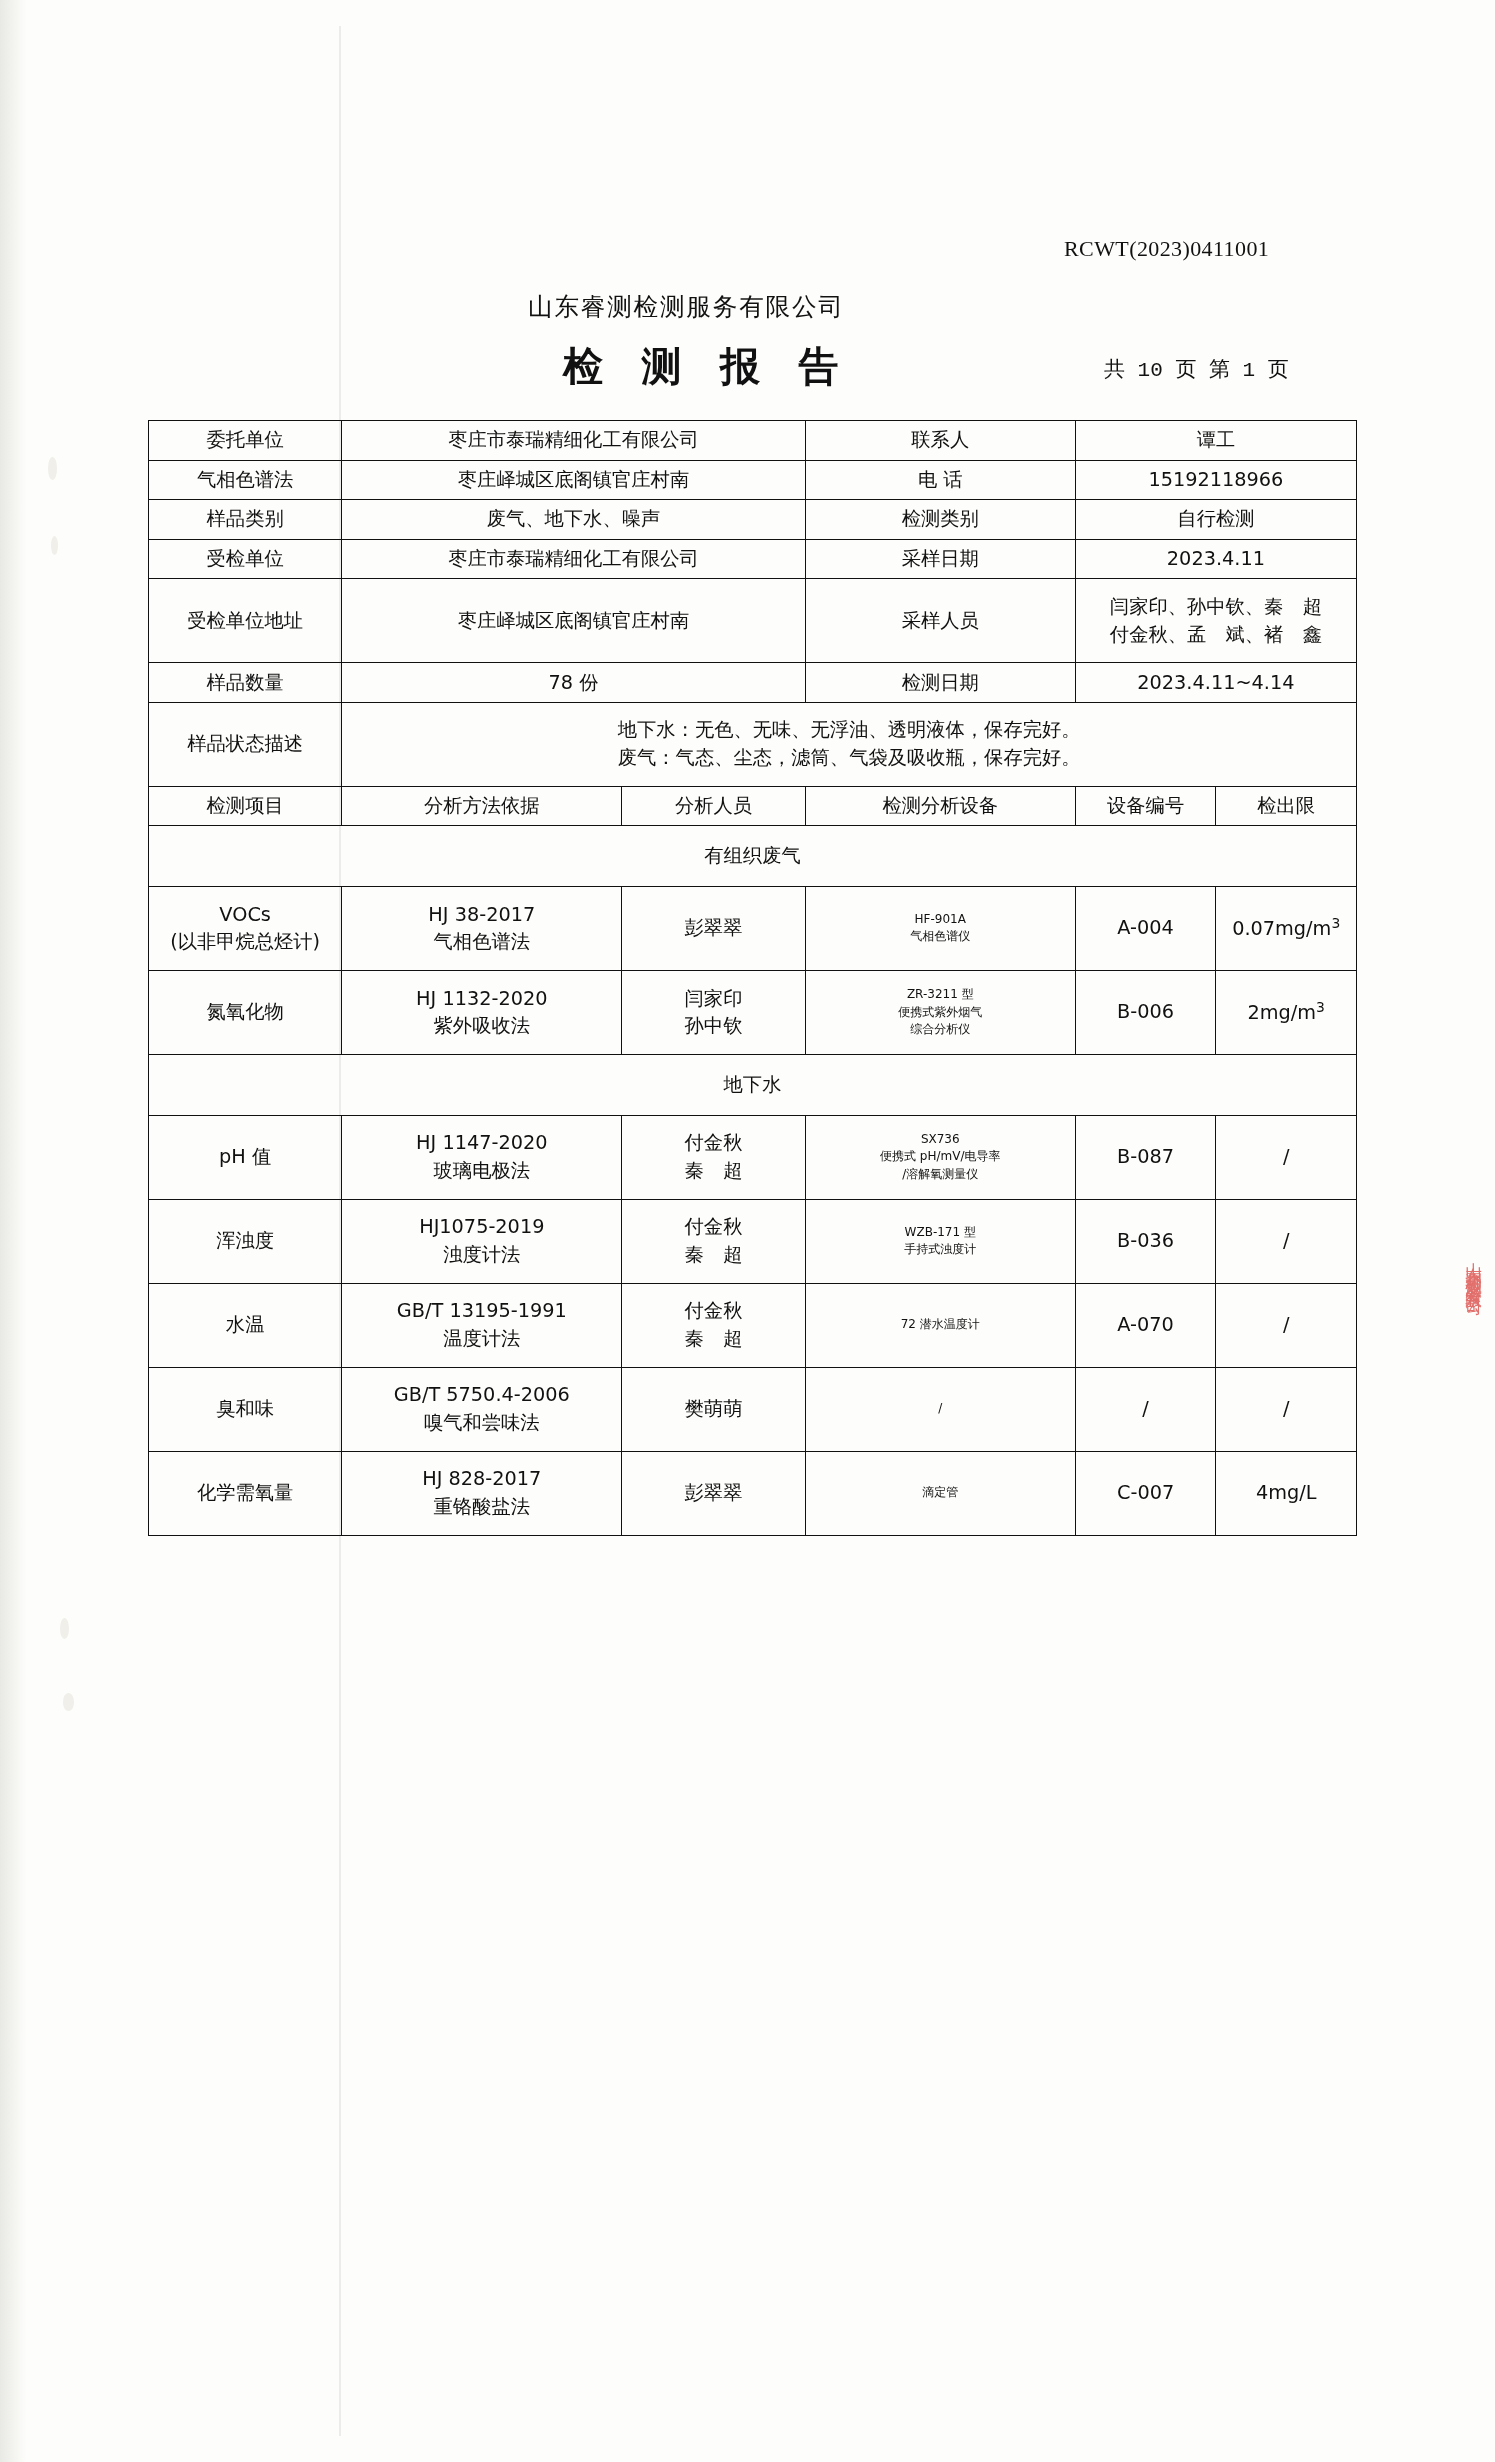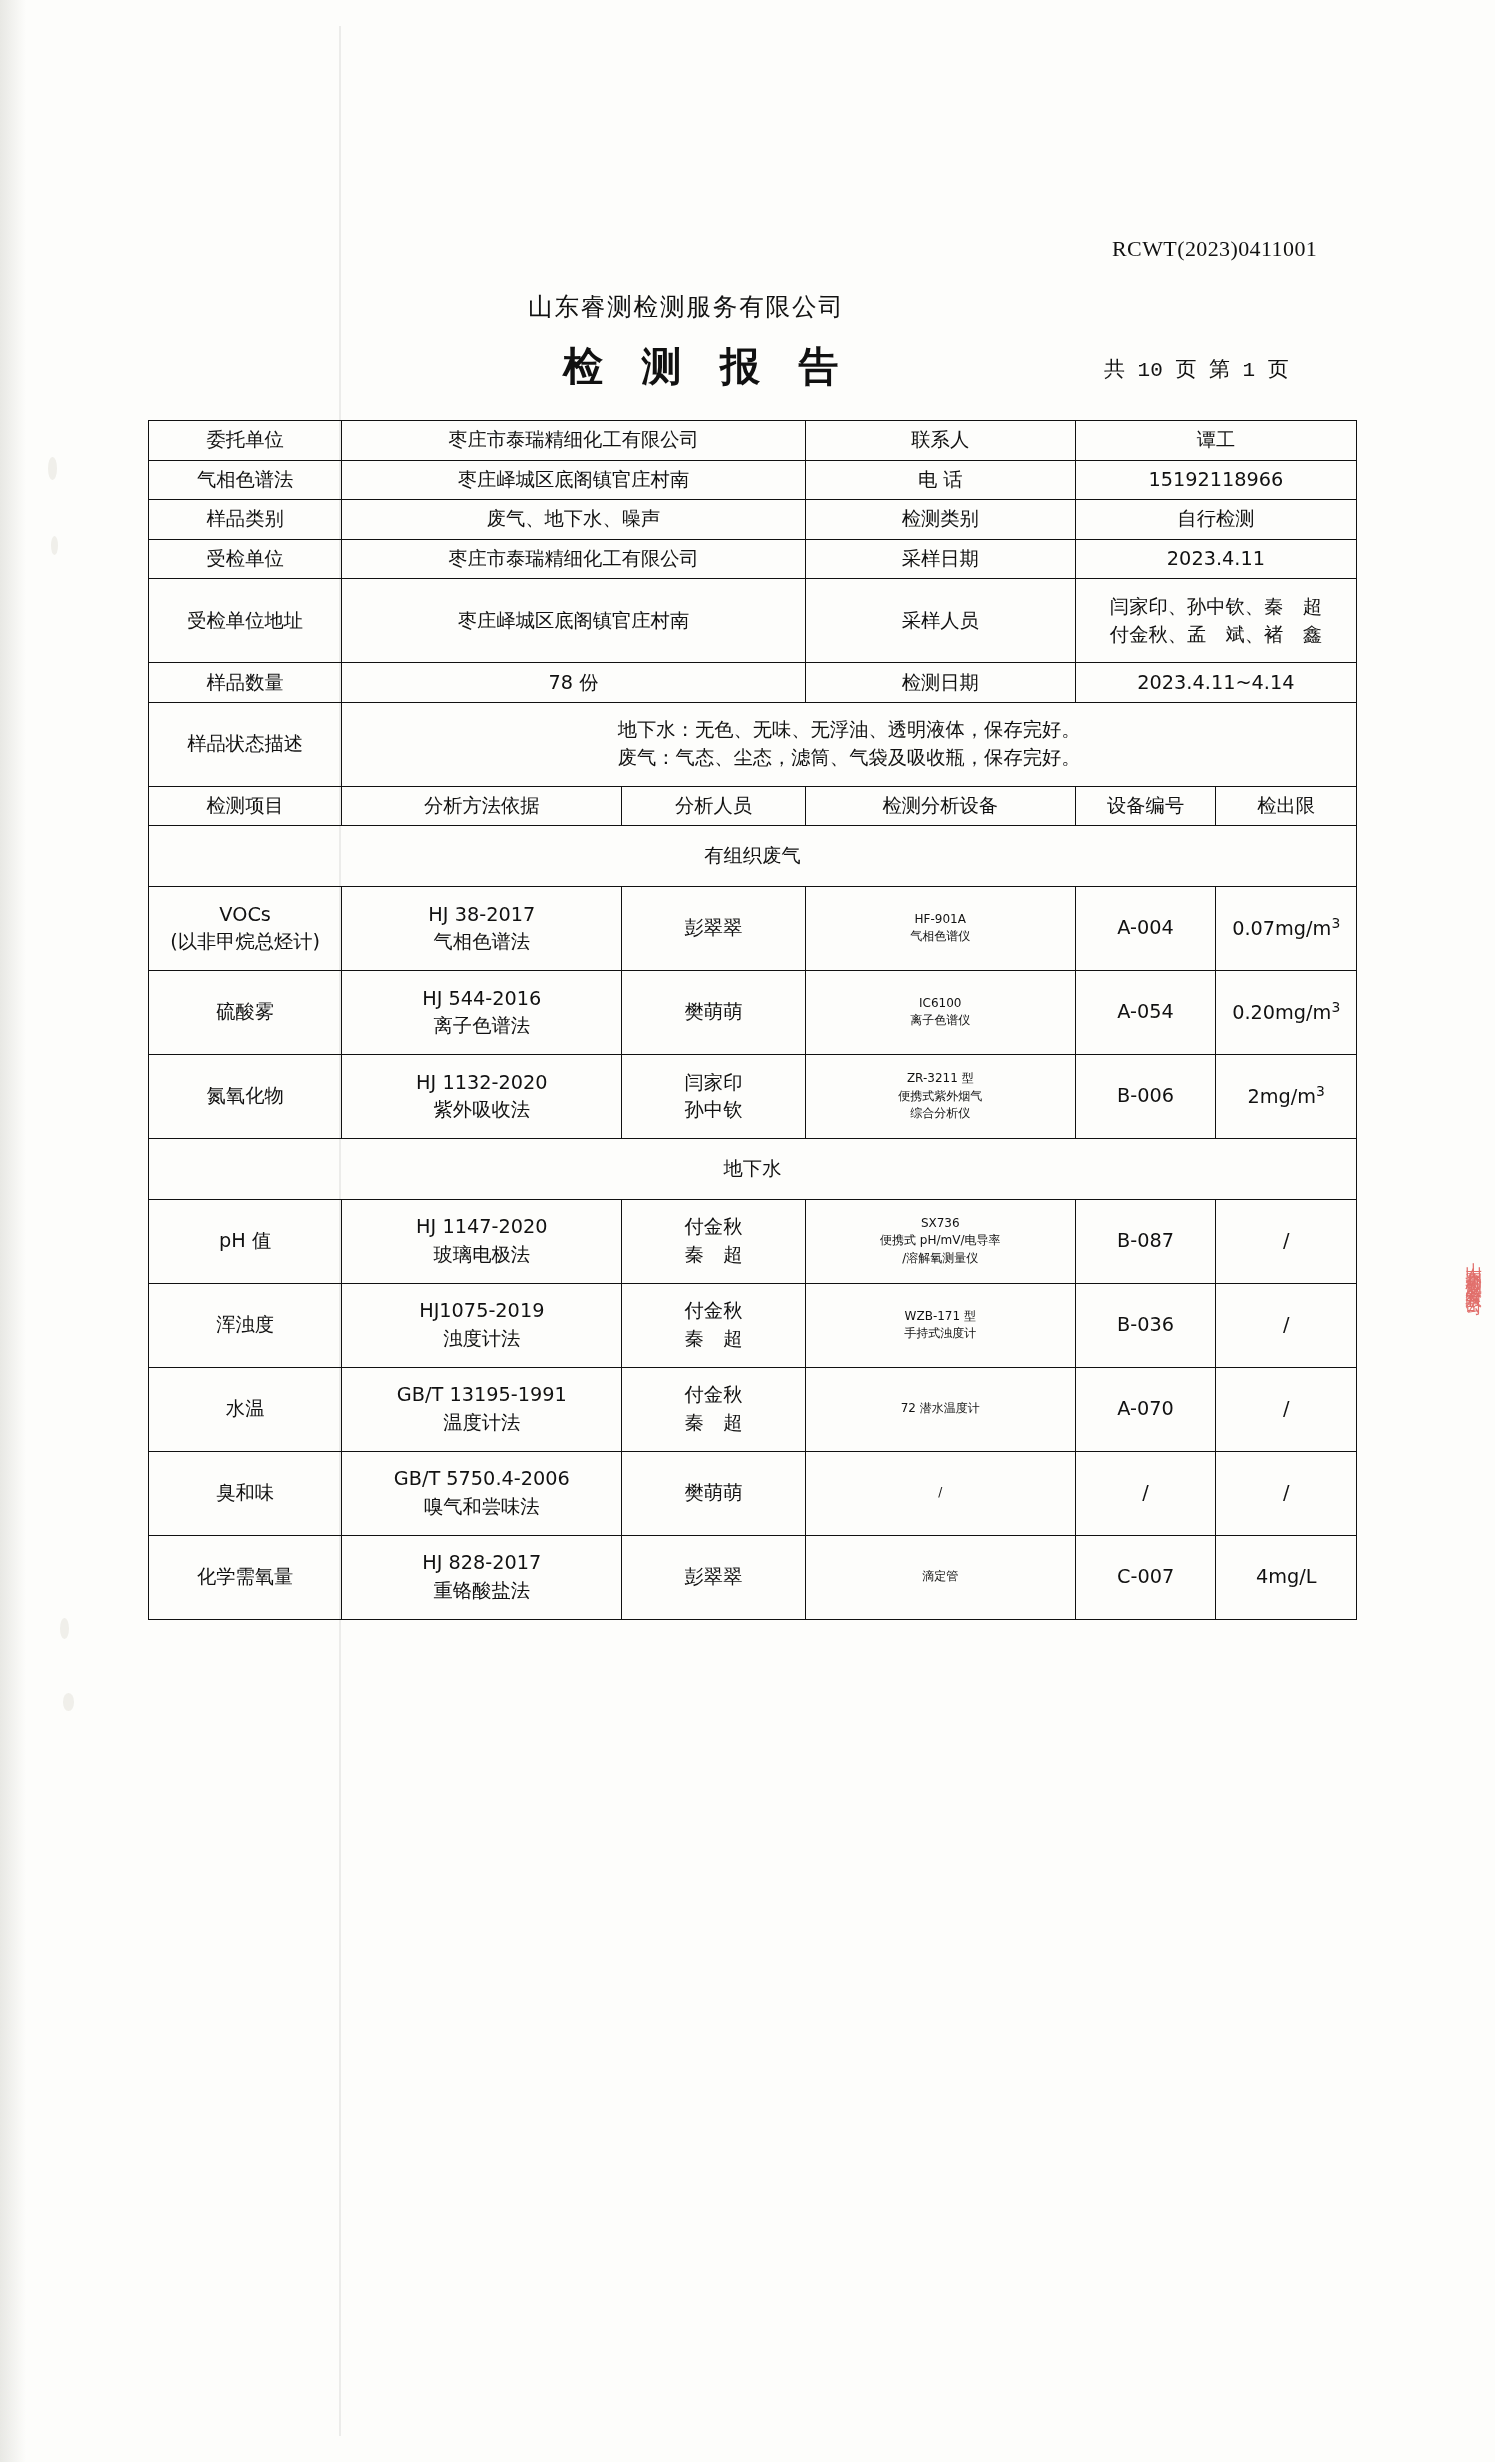--- a/index.html
+++ b/index.html
@@ -42,21 +42,20 @@
     background: #ececea;
   }
   .docnum {
     position: absolute;
     left: 1064px;
     top: 236px;
     font-size: 22px;
     letter-spacing: 0.4px;
     font-family: "Liberation Serif", serif;
     white-space: nowrap;
-    margin-left: 48px;
   }
   .company {
     position: absolute;
     left: 528px;
     top: 290px;
     font-size: 24.6px;
     font-family: "DejaVu Sans", sans-serif;
     letter-spacing: 1.8px;
     white-space: nowrap;
   }
@@ -297,42 +296,20 @@
           </td>
           <td>
             <div class="cellwrap">A-004</div>
           </td>
           <td>
             <div class="cellwrap">0.07mg/m<span class="sup">3</span></div>
           </td>
         </tr>
         <tr class="tall">
           <td class="label">
-            <div class="cellwrap">硫酸雾</div>
-          </td>
-          <td>
-            <div class="cellwrap">HJ 544-2016
-离子色谱法</div>
-          </td>
-          <td>
-            <div class="cellwrap">樊萌萌</div>
-          </td>
-          <td class="small">
-            <div class="cellwrap">IC6100
-离子色谱仪</div>
-          </td>
-          <td>
-            <div class="cellwrap">A-054</div>
-          </td>
-          <td>
-            <div class="cellwrap">0.20mg/m<span class="sup">3</span></div>
-          </td>
-        </tr>
-        <tr class="tall">
-          <td class="label">
             <div class="cellwrap">氮氧化物</div>
           </td>
           <td>
             <div class="cellwrap">HJ 1132-2020
 紫外吸收法</div>
           </td>
           <td>
             <div class="cellwrap">闫家印
 孙中钦</div>
           </td>

